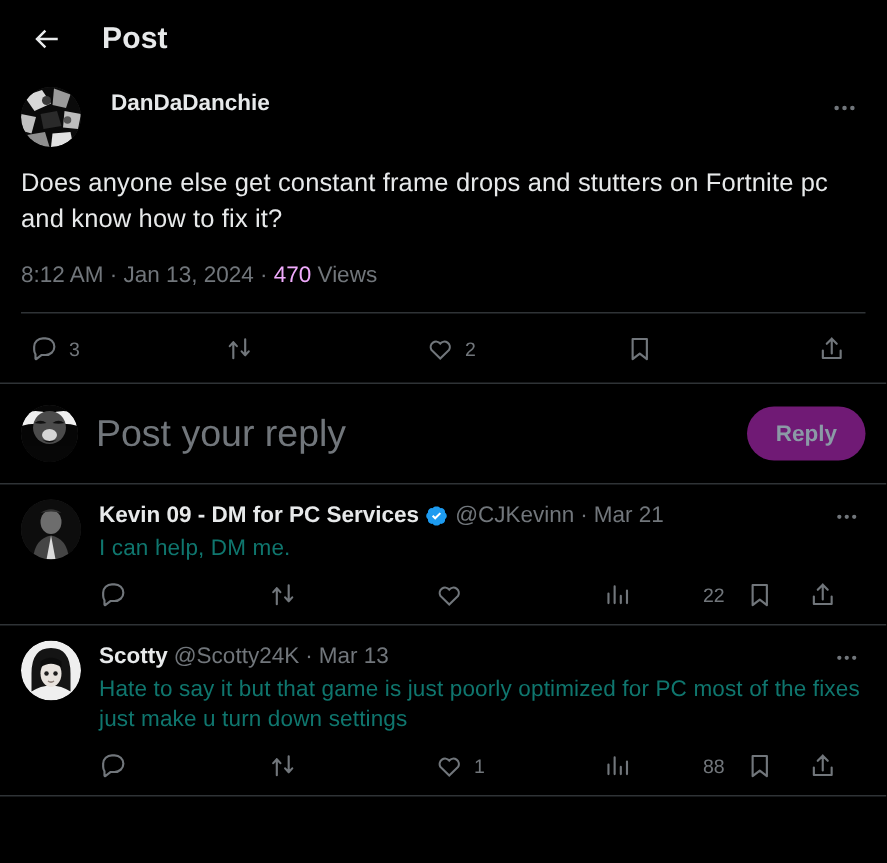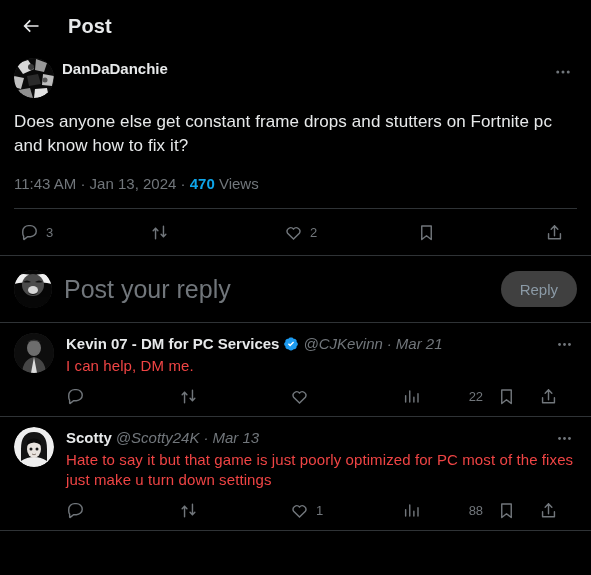--- a/index.html
+++ b/index.html
@@ -35,21 +35,21 @@
   }
 
   
   .post { padding: 0 14px; }
   .post-head { display: flex; align-items: flex-start; padding-top: 6px; }
   .avatar {
     width: 40px; height: 40px; border-radius: 50%;
     flex: 0 0 auto; overflow: hidden; background: #222;
   }
   .avatar svg { display: block; width: 40px; height: 40px; }
-  .post-names { margin-left: 8px; padding-top: 1px; }
+  .post-names { margin-left: 20px; padding-top: 1px; }
   .display-name {
     font-size: 15px; font-weight: bold; color: #e7e9ea; line-height: 19px;
   }
   .handle { font-size: 15px; color: #71767b; line-height: 19px; }
   .more-btn {
     margin-left: auto;
     width: 28px; height: 28px;
     display: flex; align-items: center; justify-content: center;
     color: #71767b;
     cursor: pointer;
@@ -63,21 +63,21 @@
     color: #e7e9ea;
     margin-top: 12px;
     letter-spacing: .1px;
   }
   .post-meta {
     font-size: 15px;
     color: #71767b;
     margin-top: 16px;
     line-height: 20px;
   }
-  .post-meta b { color: #0ea5e9; font-weight: bold; }
+  .post-meta b { color: #f0abfc; font-weight: normal; }
 
   .rule { height: 1px; background: #2f3336; }
   .post-rule-top { margin: 14px 0 0 0; }
 
   
   .actions-main {
     display: flex;
     align-items: center;
     height: 46px;
     padding: 0 6px 0 6px;
@@ -104,48 +104,48 @@
   .composer .avatar { width: 38px; height: 38px; }
   .composer .avatar svg { width: 38px; height: 38px; }
   .composer-input {
     flex: 1;
     margin-left: 12px;
     font-size: 25px;
     color: #71767b;
     cursor: text;
   }
   .reply-btn {
-    background: #404040;
+    background: #701a75;
     color: #8b9aa6;
     border: none;
     border-radius: 999px;
     font-family: "Liberation Sans", sans-serif;
     font-size: 15px;
-    font-weight: normal;
+    font-weight: bold;
     height: 36px;
     padding: 0 19px;
     cursor: pointer;
   }
 
   
   .reply { padding: 10px 14px 0 14px; }
   .reply-row { display: flex; align-items: flex-start; }
   .reply .avatar { width: 40px; height: 40px; }
   .reply-content { margin-left: 12px; flex: 1; min-width: 0; }
   .reply-line1 {
     display: flex; align-items: center; gap: 4px;
     line-height: 20px; white-space: nowrap;
   }
   .reply-name { font-size: 15px; font-weight: bold; color: #e7e9ea; }
   .badge { width: 16px; height: 16px; flex: 0 0 auto; }
-  .reply-handle, .dot, .date { font-size: 15px; color: #71767b; font-style: italic; }
+  .reply-handle, .dot, .date { font-size: 15px; color: #71767b; }
   .reply-text {
     font-size: 15px;
     line-height: 20px;
-    color: #ef4444;
+    color: #0f766e;
     margin-top: 1px;
     letter-spacing: .1px;
   }
   .reply-more {
     margin-left: auto;
     width: 26px; height: 22px;
     display: flex; align-items: center; justify-content: center;
     flex: 0 0 auto;
     cursor: pointer;
   }
@@ -210,21 +210,21 @@
         <svg viewBox="0 0 24 24">
           <circle cx="5" cy="12" r="2"></circle>
             <circle cx="12" cy="12" r="2"></circle>
             <circle cx="19" cy="12" r="2"></circle>
         </svg>
       </div>
     </div>
 
     <div class="post-body">Does anyone else get constant frame drops and stutters on Fortnite pc and know how to fix it?</div>
 
-    <div class="post-meta"><span>11:43 AM</span><span> · </span><span>Jan 13, 2024</span><span> · </span><b>470</b><span> Views</span></div>
+    <div class="post-meta"><span>8:12 AM</span><span> · </span><span>Jan 13, 2024</span><span> · </span><b>470</b><span> Views</span></div>
 
     <div class="rule post-rule-top"></div>
   </div>
 
   <div class="actions-main">
     <div class="act">
       <svg viewBox="0 0 24 24">
         <path d="M3.5 10.3c0-3.9 3.3-7 7.4-7h2.2c4.1 0 7.4 3.1 7.4 7 0 3.9-3.3 7-7.4 7H9.6l-4.3 3.4c-.3.2-.7 0-.7-.4v-3.6c-.7-1.2-1.1-2.5-1.1-3.9z"></path>
       </svg>
       <span class="cnt">3</span>
@@ -296,21 +296,21 @@
             <rect width="40" height="40" fill="#0d0d0d"></rect>
             <ellipse cx="20" cy="15" rx="7" ry="8" fill="#6d6d6d"></ellipse>
             <path d="M13 9 Q20 4 27 9 Q20 7 13 9Z" fill="#333"></path>
             <path d="M8 40 Q9 26 20 24 Q31 26 32 40Z" fill="#454545"></path>
             <path d="M20 24 L17 40 L23 40Z" fill="#dcdcdc"></path>
           </g>
         </svg>
       </div>
       <div class="reply-content">
         <div class="reply-line1">
-          <span class="reply-name">Kevin 07 - DM for PC Services</span>
+          <span class="reply-name">Kevin 09 - DM for PC Services</span>
           <svg class="badge" viewBox="0 0 22 22">
             <path fill="#1d9bf0" d="M20.4 11c0-1.2-.6-2.3-1.6-2.9.2-1.2-.1-2.4-1-3.3-.9-.9-2.1-1.2-3.3-1C13.9 2.8 12.8 2.2 11.6 2.2h-1.2c-1.2 0-2.3.6-2.9 1.6-1.2-.2-2.4.1-3.3 1-.9.9-1.2 2.1-1 3.3-1 .6-1.6 1.7-1.6 2.9s.6 2.3 1.6 2.9c-.2 1.2.1 2.4 1 3.3.9.9 2.1 1.2 3.3 1 .6 1 1.7 1.6 2.9 1.6h1.2c1.2 0 2.3-.6 2.9-1.6 1.2.2 2.4-.1 3.3-1 .9-.9 1.2-2.1 1-3.3 1-.6 1.6-1.7 1.6-2.9z"></path>
             <path fill="#fff" d="m9.8 14.4-3-3 1.3-1.3 1.7 1.7 4.1-4.1 1.3 1.3z"></path>
           </svg>
           <span class="reply-handle">@CJKevinn</span>
           <span class="dot">·</span>
           <span class="date">Mar 21</span>
           <div class="reply-more">
             <svg viewBox="0 0 24 24">
               <circle cx="5" cy="12" r="2"></circle>

